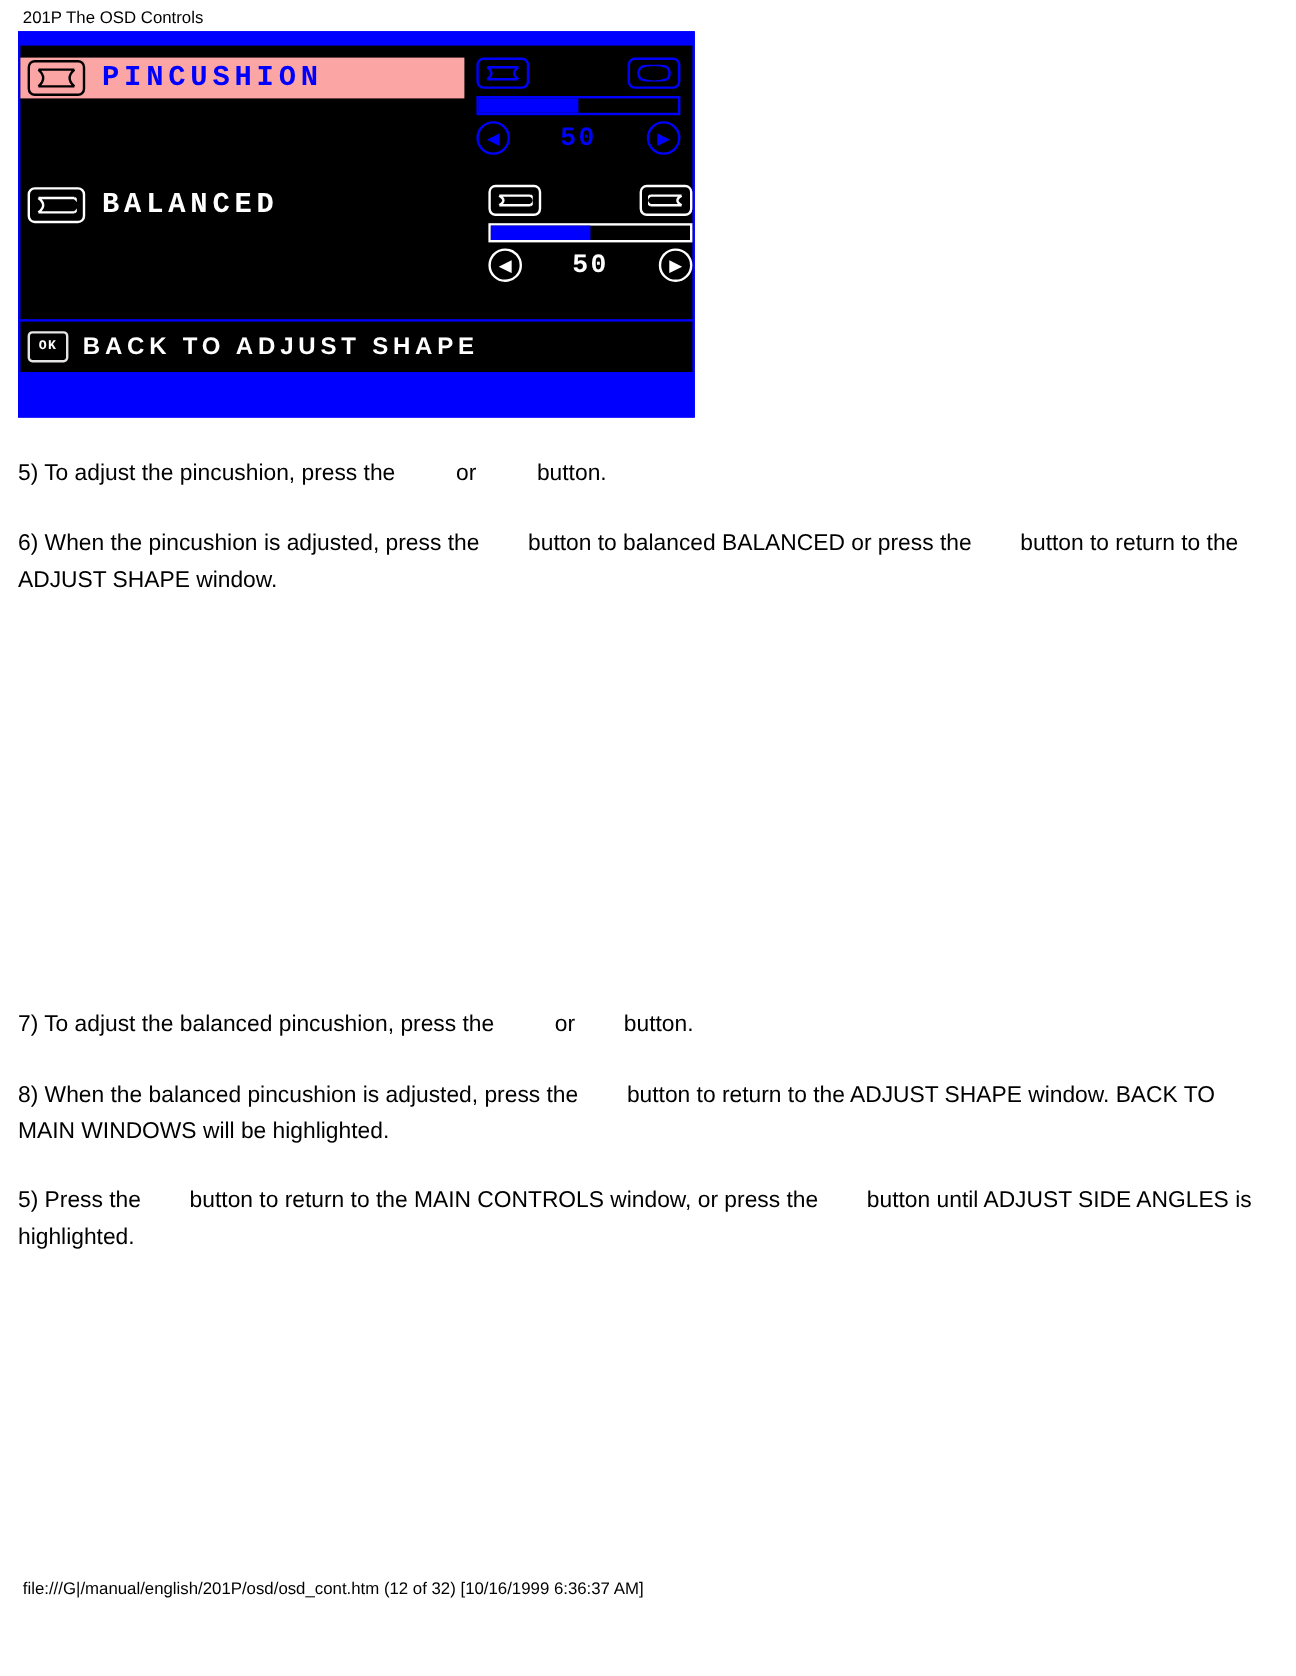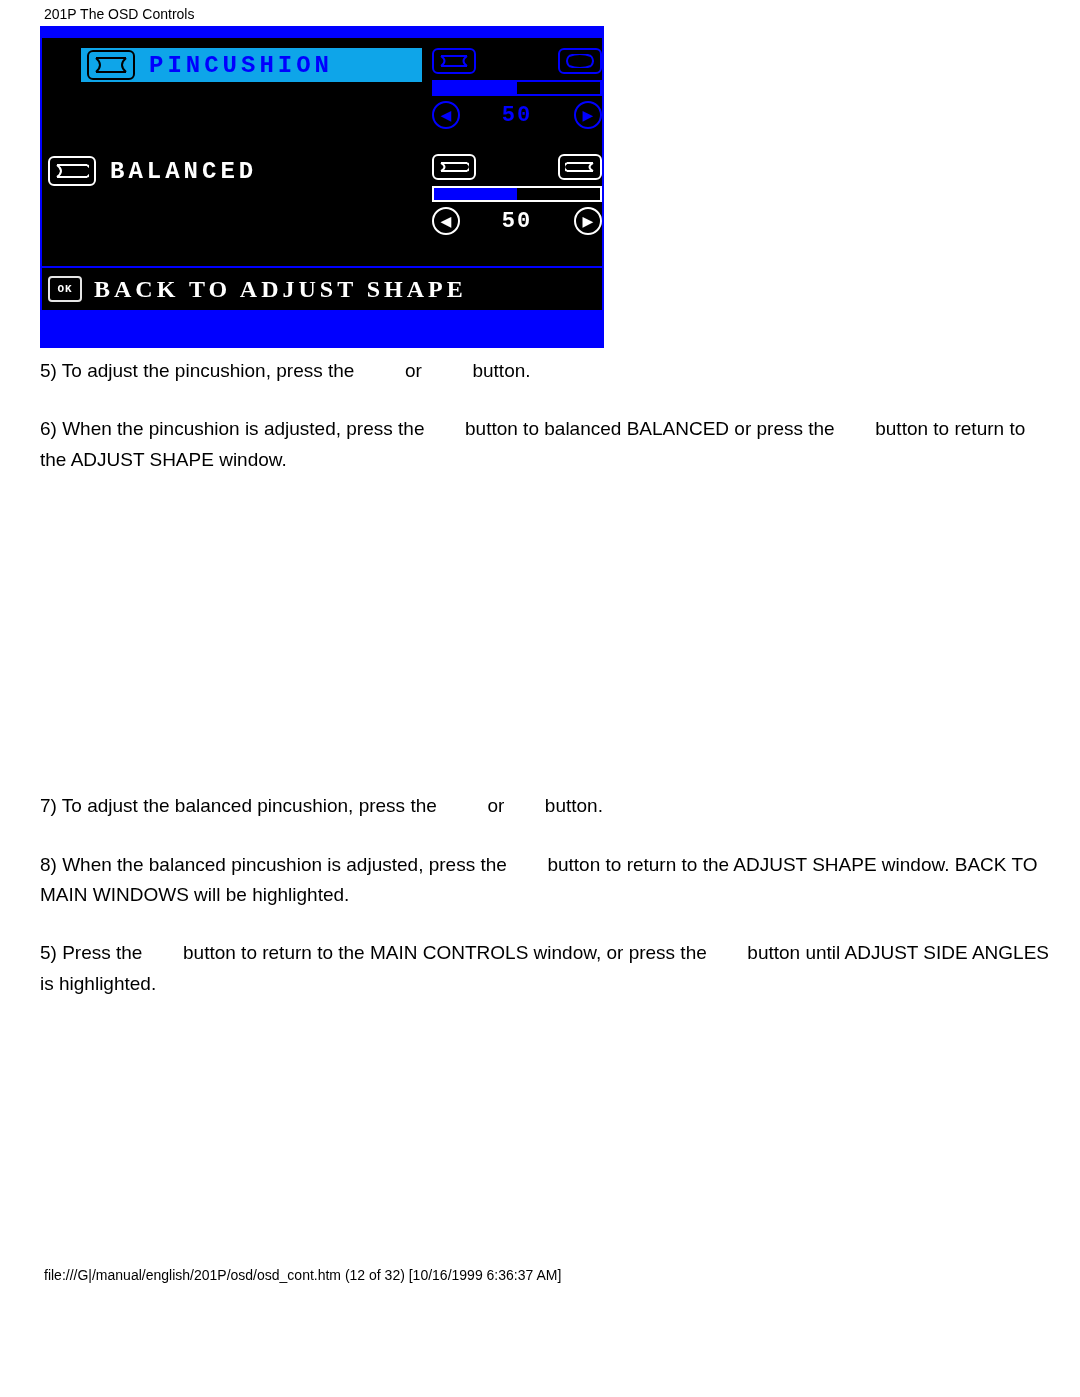--- a/index.html
+++ b/index.html
@@ -5,21 +5,21 @@
   body{
     margin:0;
     padding:0;
     background:#ffffff;
     font-family:Arial,Helvetica,sans-serif;
     color:#000;
     font-size:19px;
     width:1080px;
   }
   .page{
-    padding:0 28px 0 40px;
+    padding:0 28px 0 15px;
   }
   .header-small{
     font-size:14px;
     padding:6px 0 4px 4px;
   }
   .osd-frame{
     width:560px;
     height:318px;
     border:2px solid #0000ff;
     background:#0000ff;
@@ -44,22 +44,21 @@
     background:#000;
     height:228px;
     position:relative;
   }
   .osd-row{
     display:flex;
     align-items:flex-start;
     height:50px;
   }
   .osd-row.sel .labelwrap{
-    background:#0ea5e9;
-    margin-left:39px;
+    background:#fca5a5;
   }
   .labelwrap{
     display:flex;
     align-items:center;
     height:34px;
     width:370px;
     padding-left:6px;
     box-sizing:border-box;
   }
   .osd-icon{
@@ -116,25 +115,25 @@
   .osd-footer{
     height:42px;background:#000;display:flex;align-items:center;padding-left:6px;
   }
   .ok-icon{
     width:30px;height:22px;border:2px solid #e5e5e5;border-radius:4px;color:#fff;
     font-family:"Courier New",monospace;font-size:11px;font-weight:bold;
     display:flex;align-items:center;justify-content:center;margin-right:12px;
     letter-spacing:1px;
   }
   .footer-text{
-    font-family:Liberation Serif, serif;font-weight:bold;color:#fff;
-    font-size:24px;letter-spacing:4px;
+    font-family:Liberation Sans, sans-serif;font-weight:bold;color:#fff;
+    font-size:20px;letter-spacing:4px;
   }
   .instructions{
-    margin-top:8px;
+    margin-top:32px;
     line-height:1.6;
   }
   .instructions p{margin:0 0 28px 0;}
   .gap1{height:280px;}
   .footer-line{
     font-size:14px;
     padding:8px 0 6px 4px;
     margin-top:260px;
   }
   

